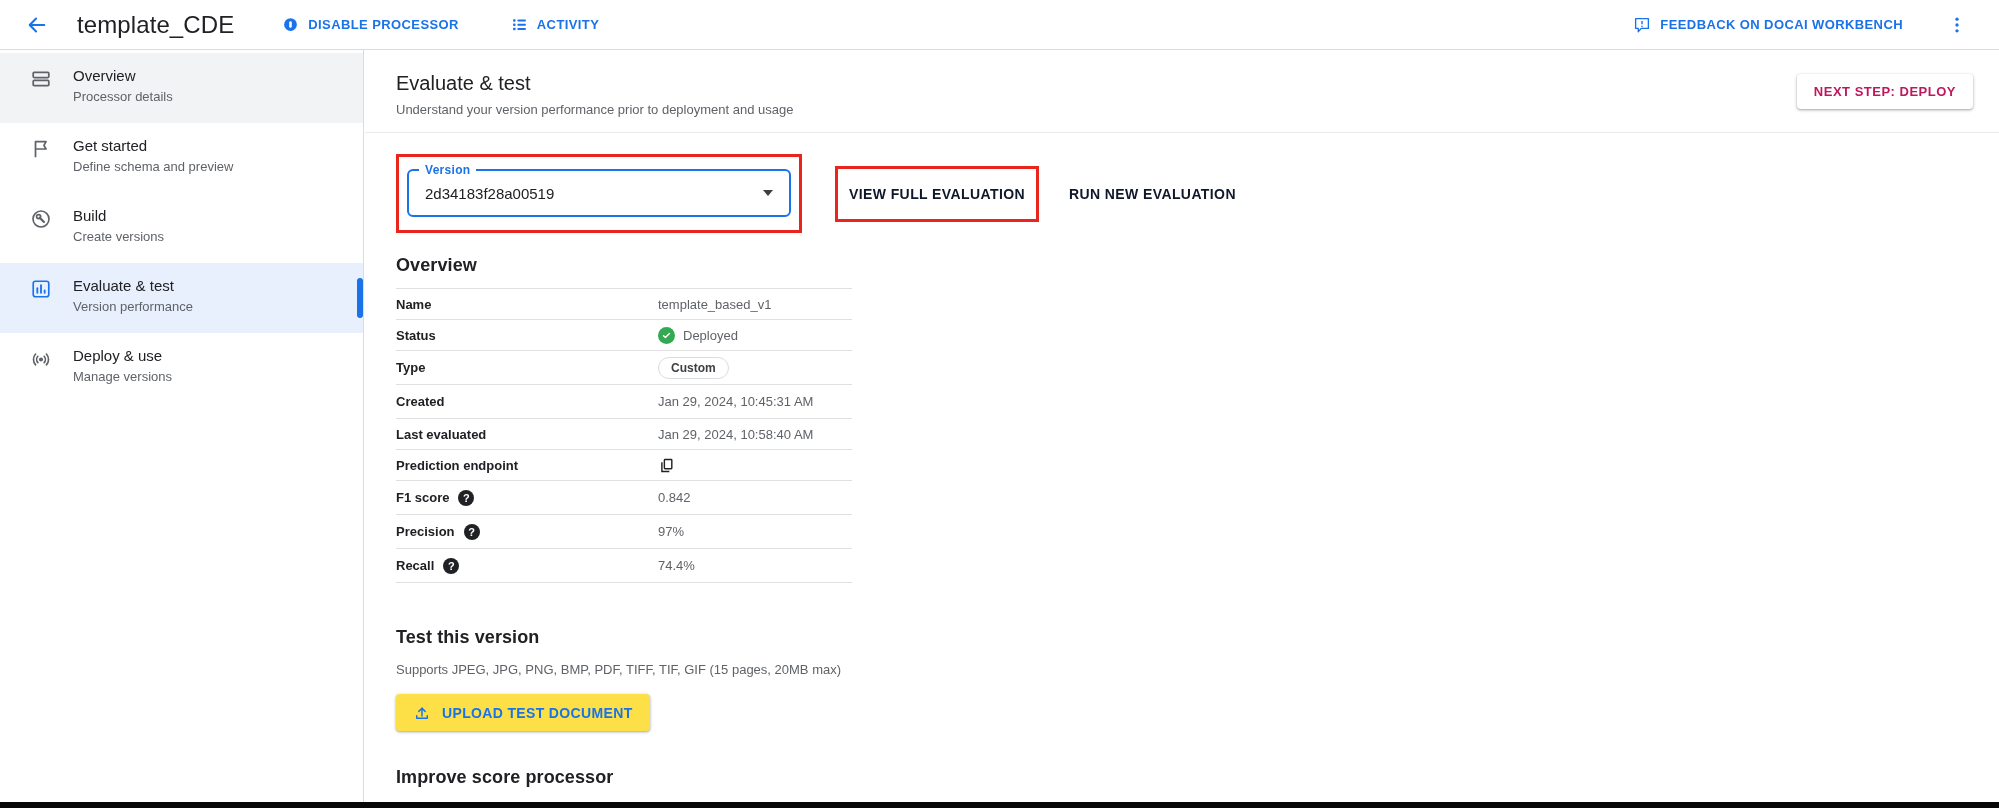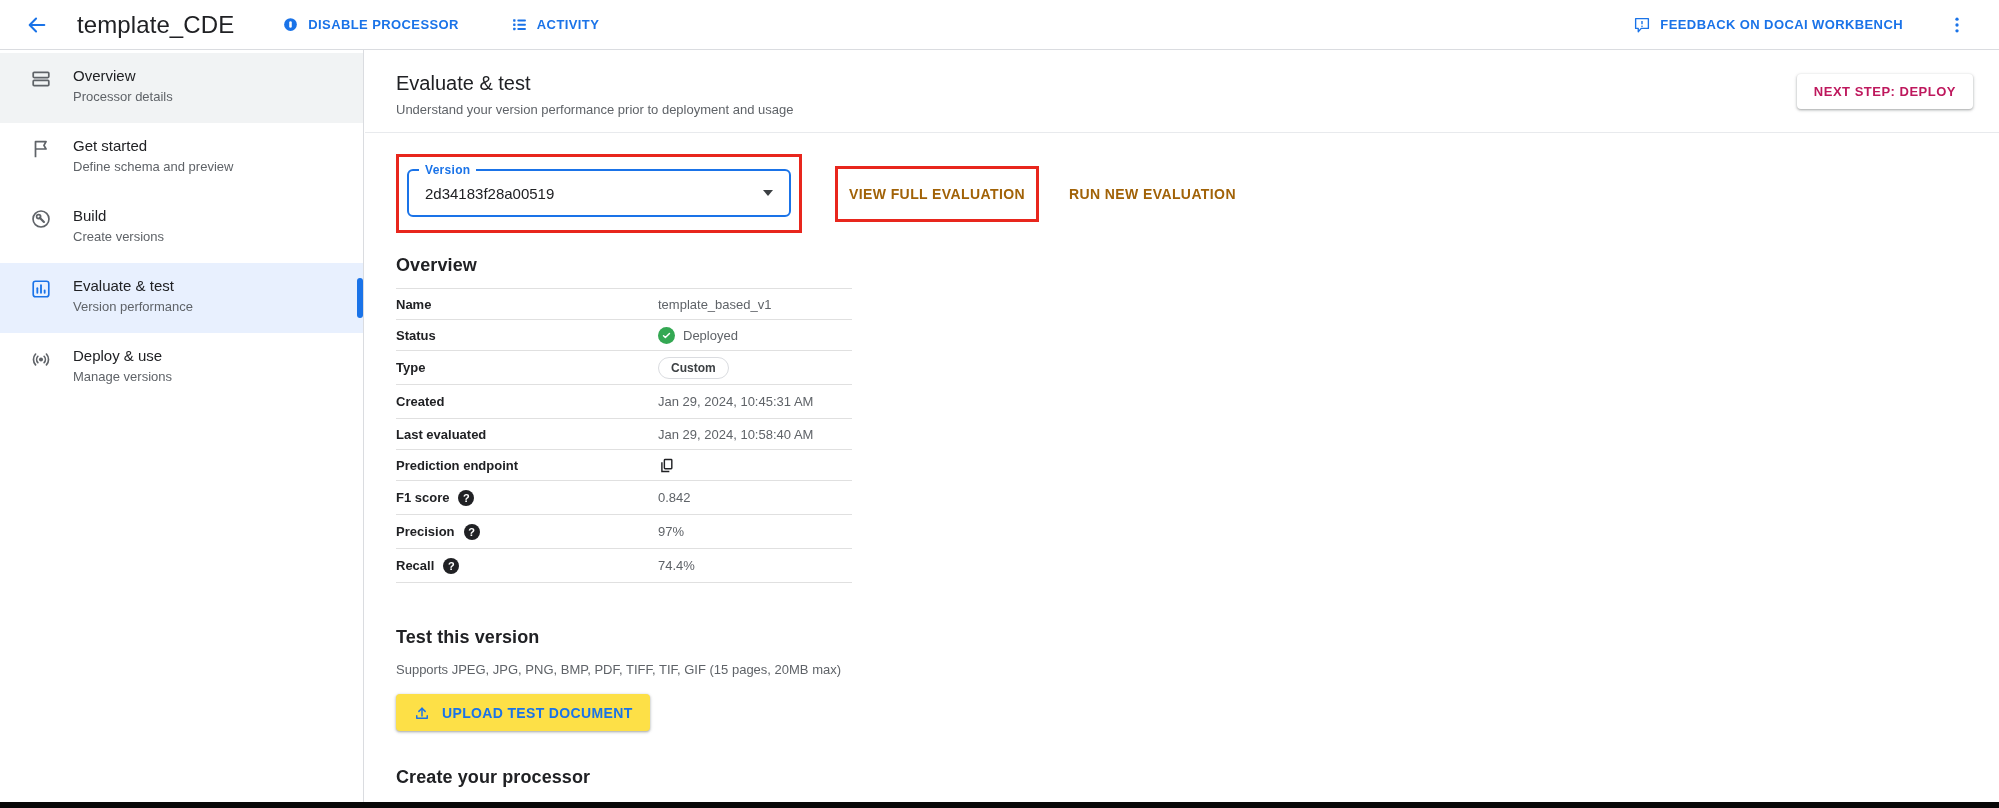--- a/index.html
+++ b/index.html
@@ -72,21 +72,21 @@
     position:absolute; top:-8px; left:10px; background:#fff; padding:0 6px;
     font-size:12px; font-weight:700; color:#1a73e8; letter-spacing:.3px; line-height:14px;
   }
   .mat-select .select-value { font-size:15px; color:#202124; }
   .mat-select .dd-arrow {
     margin-left:auto; width:0; height:0;
     border-left:5px solid transparent; border-right:5px solid transparent; border-top:6px solid #3c4043;
   }
   .text-btn {
     border:none; background:none; cursor:pointer; padding:0;
-    color:#a16207; font-family:inherit; font-size:14px; font-weight:700; letter-spacing:.4px;text-align:center;
+    color:#0f172a; font-family:inherit; font-size:14px; font-weight:700; letter-spacing:.4px;text-align:center;
   }
   .run-new { margin-left:30px; }
 
   
   .section-heading { font-size:18px; font-weight:700; color:#202124; letter-spacing:.1px; }
   .overview-heading { margin:22px 0 12px; }
   .kv-table { width:456px; border-top:1px solid #e0e0e0; }
   .kv-row { display:flex; align-items:center; min-height:31px; border-bottom:1px solid #e0e0e0; }
   .kv-row.tall { min-height:34px; }
   .kv-label { flex:0 0 262px; font-size:13px; font-weight:700; color:#202124; display:flex; align-items:center; }
@@ -368,21 +368,21 @@
           <svg width="18" height="18" viewBox="0 0 24 24" fill="none" stroke="#1a73e8" stroke-width="2" stroke-linecap="round" stroke-linejoin="round">
               <path d="M12 16V5.8"></path>
               <path d="M7.8 9.8L12 5.6l4.2 4.2"></path>
               <path d="M5 15.5v3.5h14v-3.5"></path>
             </svg>
         </span>
         <span>UPLOAD TEST DOCUMENT</span>
       </button>
 
       
-      <h2 class="section-heading improve-heading">Create your processor</h2>
+      <h2 class="section-heading improve-heading">Improve score processor</h2>
       <div class="improve-cards">
         <div class="card-top c1"></div>
         <div class="card-top c2"></div>
       </div>
 
     </div>
   </main>
 
   <div class="bottom-edge"></div>
 </div>

